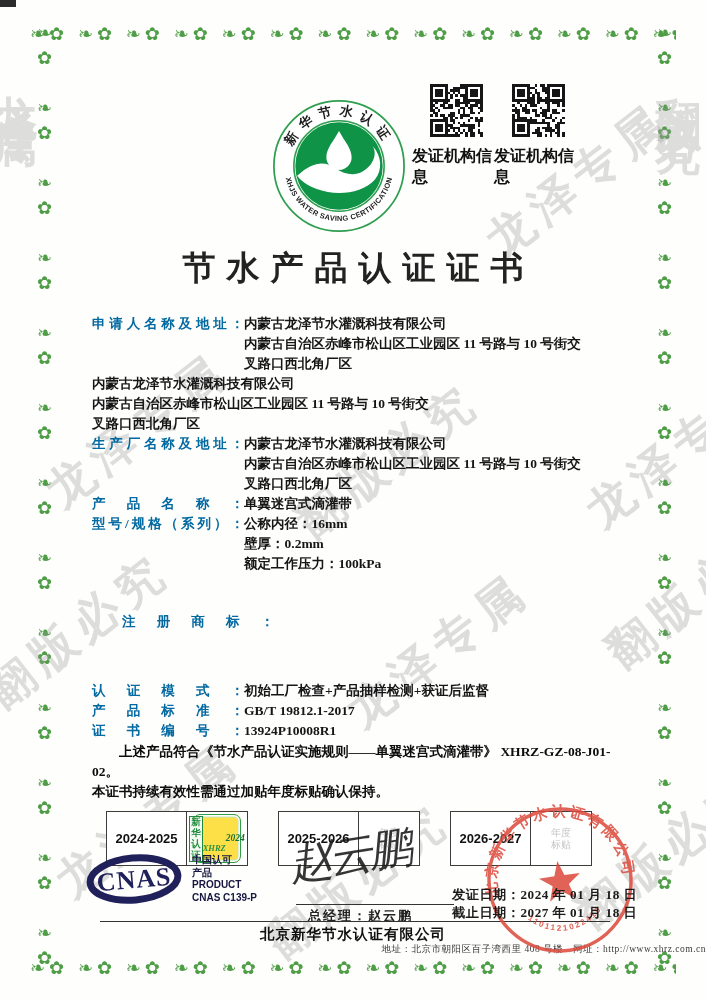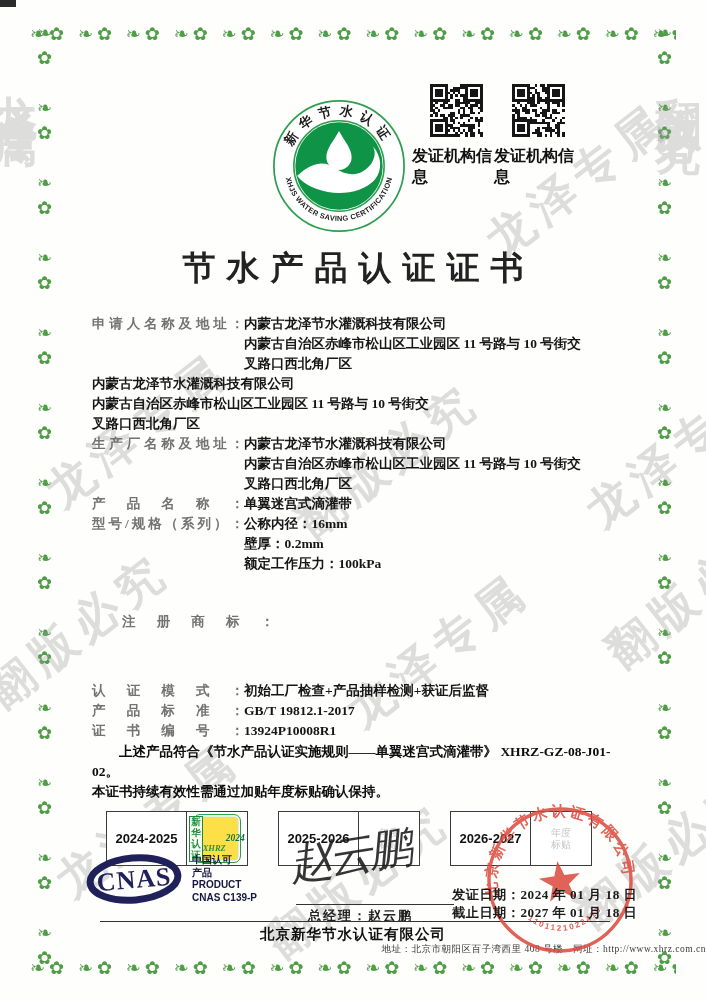--- a/index.html
+++ b/index.html
@@ -44,21 +44,21 @@
 
   
   .title{position:absolute;left:0;right:0;top:246px;text-align:center;font-size:33px;
          font-weight:700;letter-spacing:11px;color:#222;
          font-family:"Liberation Sans",sans-serif;text-indent:11px;}
 
   
   .body{position:absolute;left:92px;right:72px;top:314px;font-size:13.5px;line-height:20px;}
   .frow{display:flex;}
   .f-label{width:152px;flex:0 0 152px;text-align:justify;text-align-last:justify;
-           font-weight:600;color:#737373;}
+           font-weight:600;color:#0369a1;}
   .f-val{flex:1;font-weight:600;color:#161616;}
   .mt-tm{margin-top:38px;margin-left:30px;}  
   .mt-cm{margin-top:49px;}  
   .compliance{margin-top:1px;font-weight:700;color:#0d0d0d;}
   .compliance .c1{text-indent:2em;}
 
   
   .yrow{display:flex;margin-top:9px;margin-left:14px;gap:30px;}
   .ybox{width:140px;height:53px;border:1.5px solid #3c3c3c;display:flex;background:#fff;}
   .ybox .yr{flex:0 0 79px;display:flex;align-items:center;justify-content:center;

